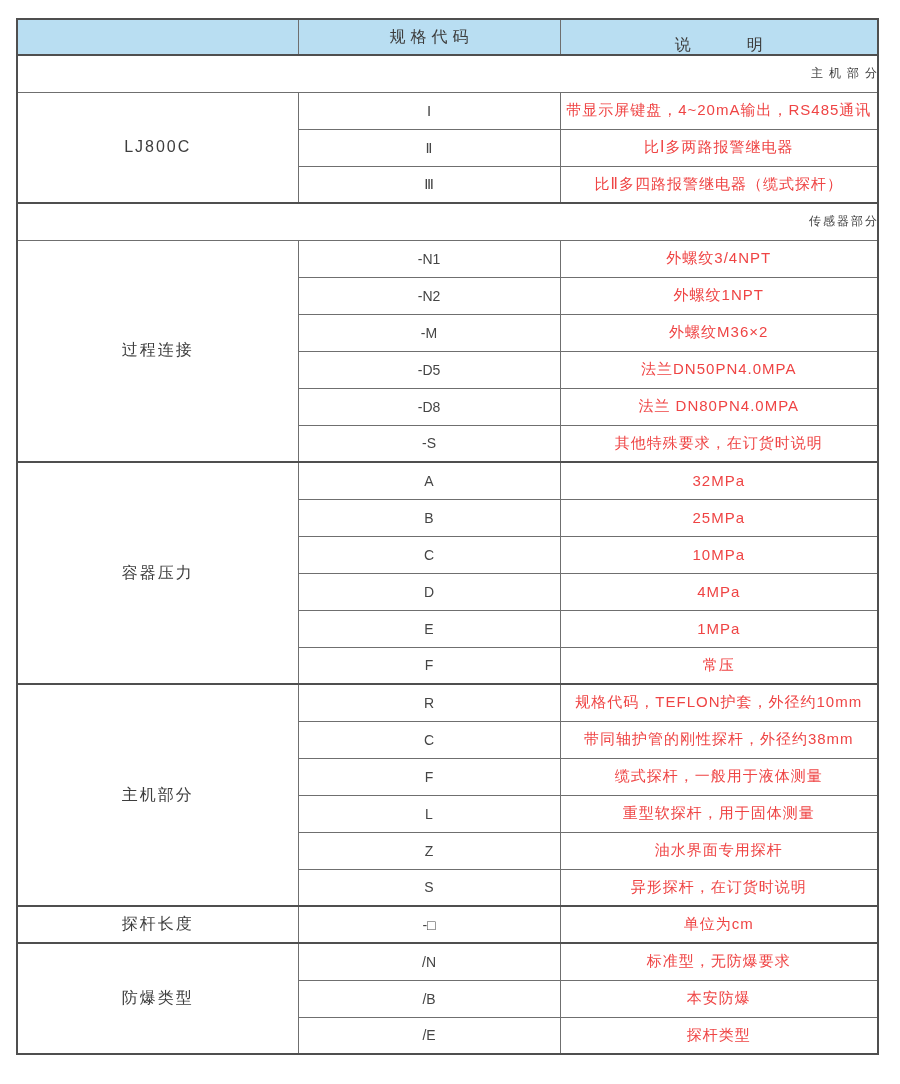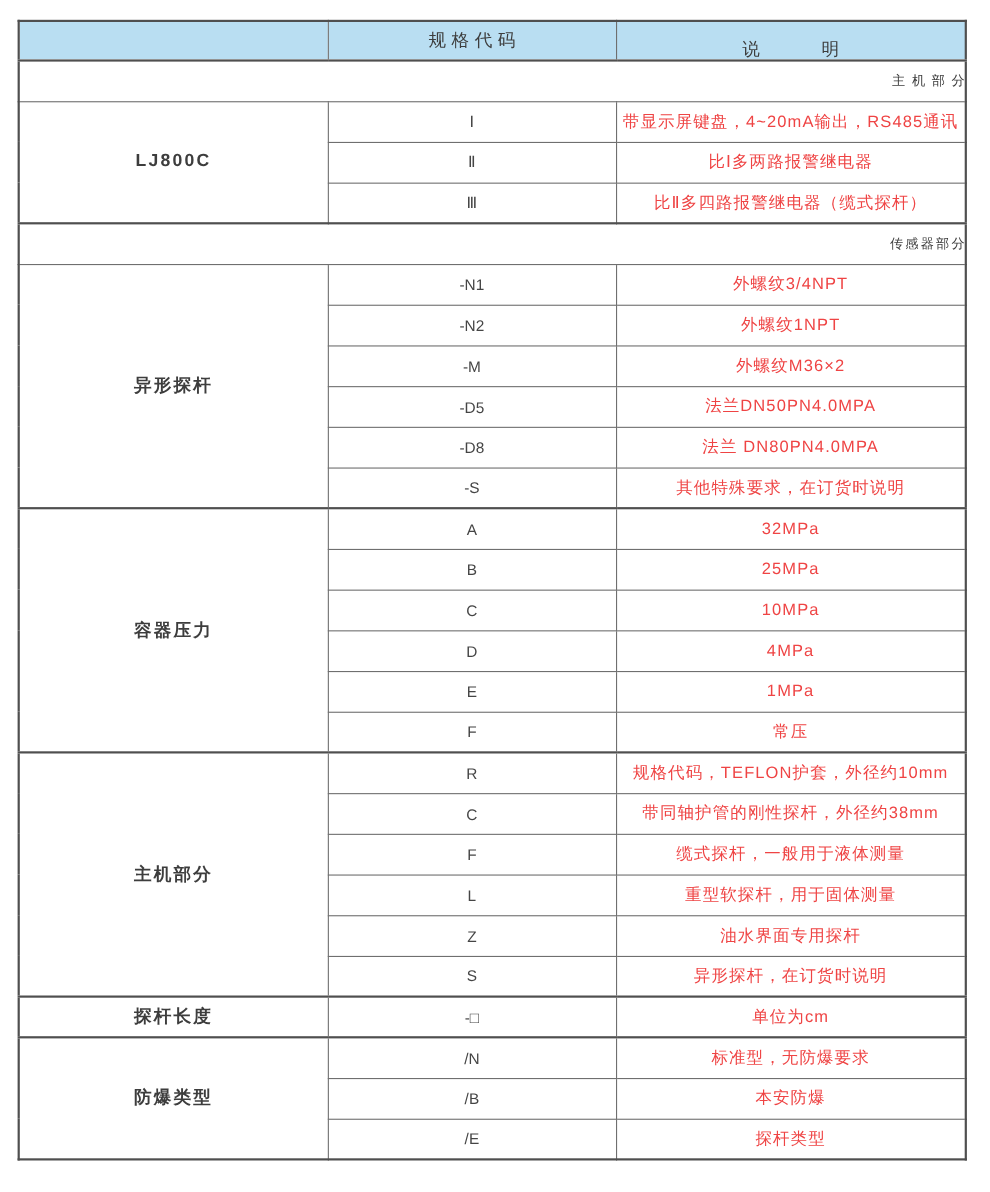--- a/index.html
+++ b/index.html
@@ -47,21 +47,21 @@
   .section-inner{
     width:318px;margin-left:auto;
     text-align:right;
     font-size:12px;
   }
   .ls6{letter-spacing:6px;margin-right:-6px;}
   .ls2{letter-spacing:2px;margin-right:-2px;}
   
   tr.thick-top td{border-top:2px solid #4f4f4f;}
   
-  td.group-cell{font-size:16px;letter-spacing:2px;font-weight:bold;}
+  td.group-cell{font-size:16px;letter-spacing:2px;}
   td.code-cell{font-size:14px;color:#454545;}
   td.desc-cell{font-size:15px;letter-spacing:1px;color:#ef4444;}
 </style>
 </head>
 <body>
 
 <div class="canvas">
   <table class="spec">
     <colgroup>
       <col style="width:281px">
@@ -97,21 +97,21 @@
         <td class="desc-cell">比Ⅱ多四路报警继电器（缆式探杆）</td>
       </tr>
 
       <tr class="section-row">
         <td class="section-cell" colspan="3">
           <div class="section-inner"><span class="ls2">传感器部分</span></div>
         </td>
       </tr>
 
       <tr>
-        <td class="group-cell" rowspan="6">异形探杆</td>
+        <td class="group-cell" rowspan="6">过程连接</td>
         <td class="code-cell">-N1</td>
         <td class="desc-cell">外螺纹3/4NPT</td>
       </tr>
       <tr>
         <td class="code-cell">-N2</td>
         <td class="desc-cell">外螺纹1NPT</td>
       </tr>
       <tr>
         <td class="code-cell">-M</td>
         <td class="desc-cell">外螺纹M36×2</td>

